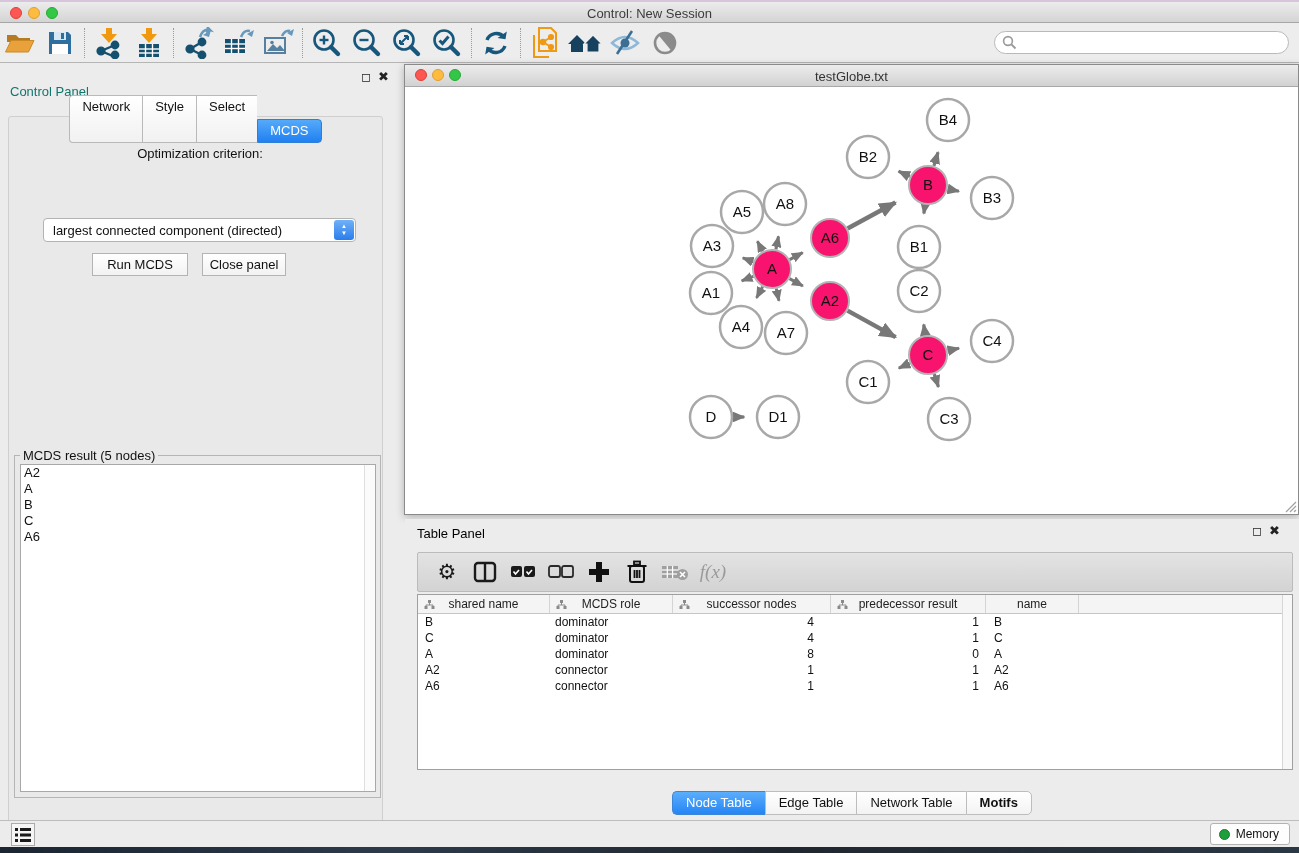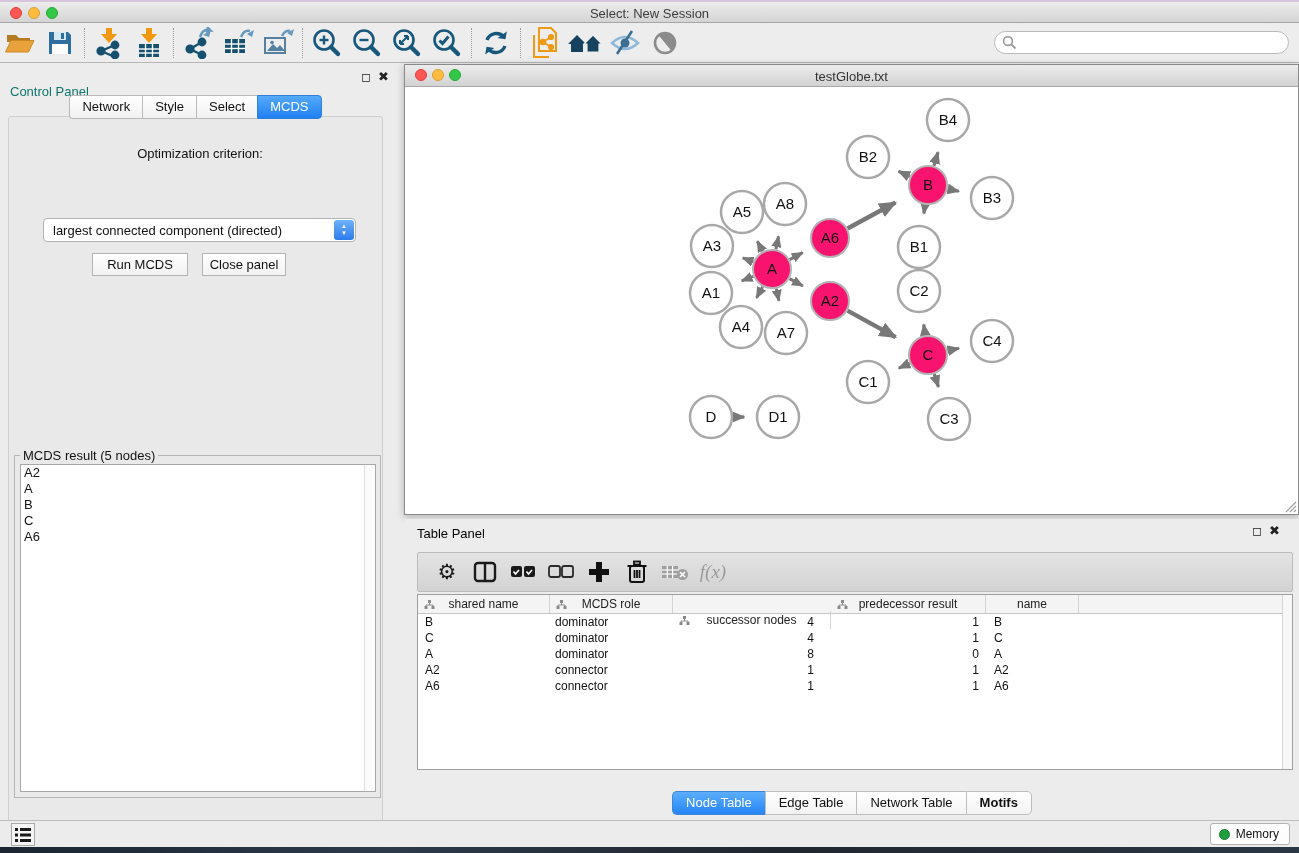--- a/index.html
+++ b/index.html
@@ -34,21 +34,21 @@
   #cp-title { position:absolute; left:10px; top:21px; font-size:13px; color:#0f766e; }
   .panel-float { position:absolute; top:7px; font-size:12px; color:#222; }
   .panel-close { position:absolute; top:6px; font-size:13px; font-weight:bold; color:#222; }
   #cp-body { position:absolute; left:8px; top:53px; width:375px; height:752px; height:751px;
     background:#e9e9e9; border:1px solid #cfcfcf; border-radius:3px; }
   #cp-tabs { position:absolute; left:0; top:32px; width:100%; display:flex; justify-content:center; z-index:3; }
   .cp-tab { font-size:13px; padding:3px 12px 4px 12px; background:linear-gradient(#ffffff,#f1f1f1);
     border:1px solid #b9b9b9; border-right:none; color:#111; }
   .cp-tab:first-child { border-radius:4px 0 0 4px; }
   .cp-tab:last-child { border-radius:0 4px 4px 0; border-right:1px solid #b9b9b9; }
-  .cp-tab.active { background:linear-gradient(#55aaf9,#2080f2); color:#fff; border-color:#2f7fd6; }
+  .cp-tab.active { background:linear-gradient(#55aaf9,#2080f2); color:#fff; border-color:#2f7fd6;margin-top:24px; }
   #opt-label { position:absolute; left:0; top:83px; width:391px; text-align:center; font-size:13px; color:#111; }
   #opt-select { position:absolute; left:43px; top:155px; width:313px; height:24px; background:#fff;
     border:1px solid #b3b3b3; border-radius:4px; font-size:13px; color:#111;
     display:flex; align-items:center; padding-left:9px; }
   #opt-stepper { position:absolute; right:1px; top:1px; width:20px; height:20px; border-radius:3px;
     background:linear-gradient(#70b1f7,#2a7ded); color:#fff; font-size:6px; line-height:7px;
     display:flex; flex-direction:column; align-items:center; justify-content:center; }
   .cp-btn { position:absolute; top:190px; height:23px; background:linear-gradient(#ffffff,#f2f2f2);
     border:1px solid #b3b3b3; border-radius:0; font-size:13px; color:#111;
     display:flex; align-items:center; justify-content:center; }
@@ -116,21 +116,21 @@
 </style>
 </head>
 <body>
 
 <div id="app">
 
   <div id="titlebar">
     <span class="traffic tl-red" style="left:10px"></span>
     <span class="traffic tl-yellow" style="left:28px"></span>
     <span class="traffic tl-green" style="left:46px"></span>
-    <div class="title">Select: New Session</div>
+    <div class="title">Control: New Session</div>
   </div>
 
   <div id="toolbar">
     <span class="tb-icon">
       <svg width="32" height="30" viewBox="0 0 32 30">
         <path d="M3 7 h9 l3 3 h11 v4 H3 Z" fill="#b57a22"></path>
         <path d="M1.5 24 L7 12.5 H30 L24.5 24 Z" fill="#e9a23b" stroke="#c98a25" stroke-width="1"></path>
       </svg>
     </span>
     <span class="tb-icon">
@@ -524,21 +524,21 @@
           </div>
           <div class="th-cell" style="width: 123px;">
             <svg width="11" height="9" viewBox="0 0 11 9">
               <rect x="4" y="0" width="3" height="3" fill="#8a8a8a"></rect>
               <rect x="0.5" y="6" width="3" height="3" fill="#8a8a8a"></rect>
               <rect x="7.5" y="6" width="3" height="3" fill="#8a8a8a"></rect>
               <path d="M5.5 3 v2 M2 6 v-1 h7 v1" stroke="#8a8a8a" fill="none" stroke-width="1"></path>
             </svg>
             <span>MCDS role</span>
           </div>
-          <div class="th-cell" style="width: 158px; margin-top: 16px;">
+          <div class="th-cell" style="width: 158px;">
             <svg width="11" height="9" viewBox="0 0 11 9">
               <rect x="4" y="0" width="3" height="3" fill="#8a8a8a"></rect>
               <rect x="0.5" y="6" width="3" height="3" fill="#8a8a8a"></rect>
               <rect x="7.5" y="6" width="3" height="3" fill="#8a8a8a"></rect>
               <path d="M5.5 3 v2 M2 6 v-1 h7 v1" stroke="#8a8a8a" fill="none" stroke-width="1"></path>
             </svg>
             <span>successor nodes</span>
           </div>
           <div class="th-cell" style="width: 155px;">
             <svg width="11" height="9" viewBox="0 0 11 9">

